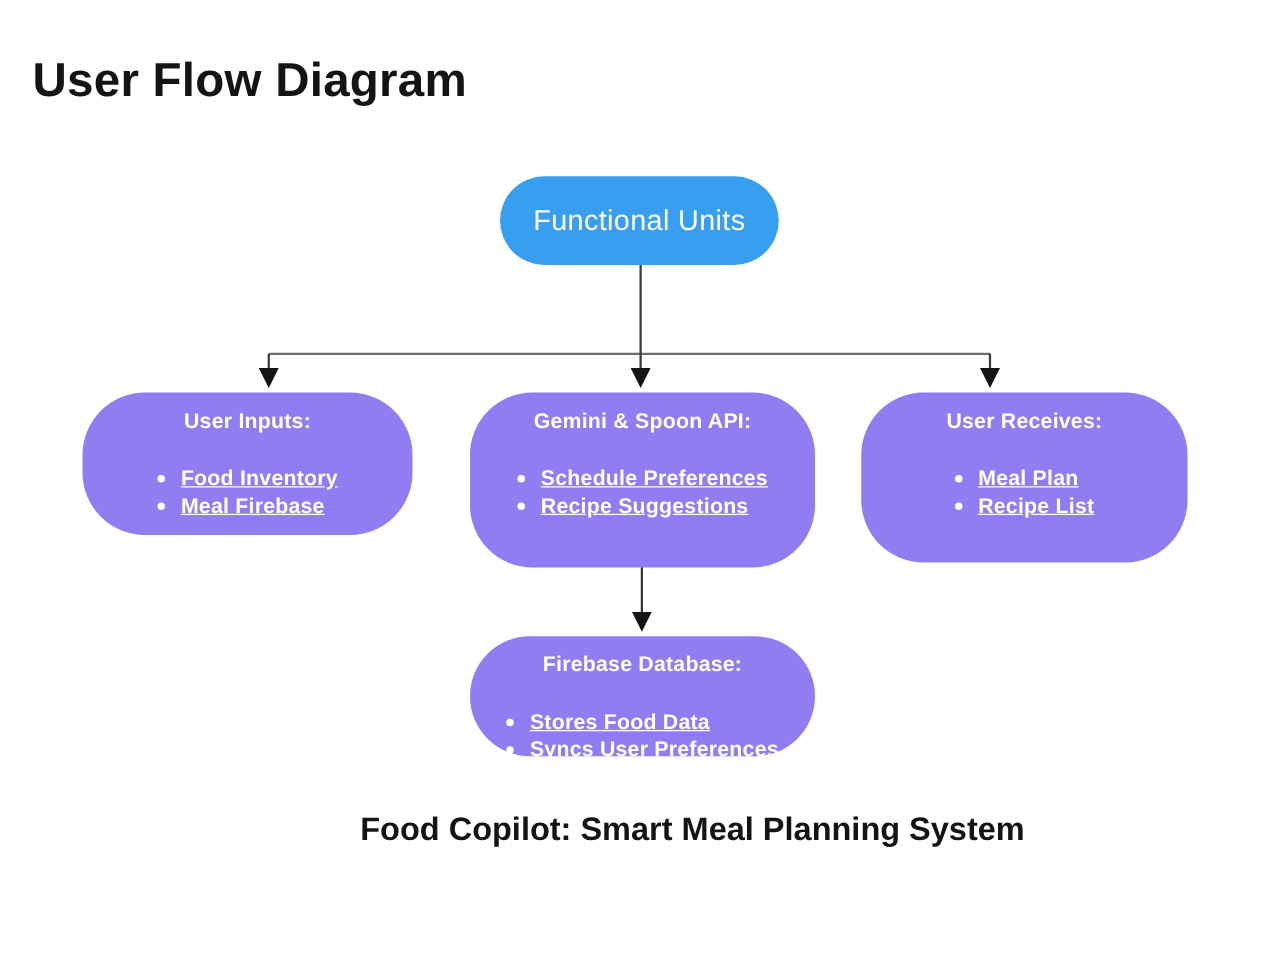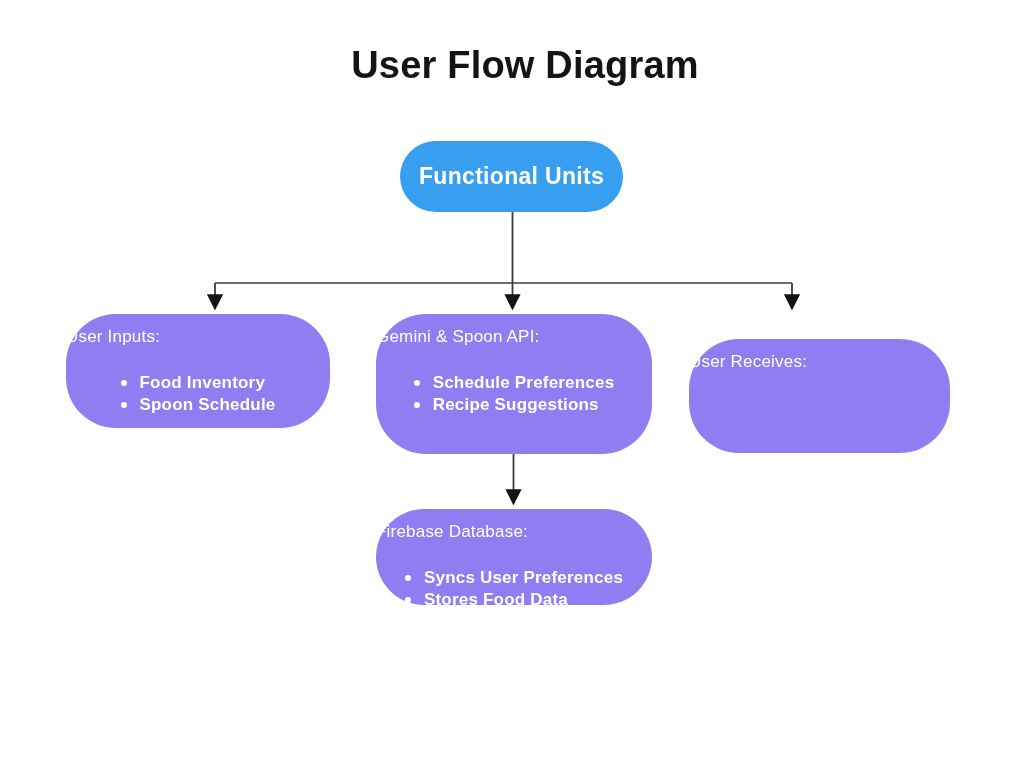--- a/index.html
+++ b/index.html
@@ -20,21 +20,21 @@
     background: var(--background);
     overflow: hidden;
     font-family: "Liberation Sans", sans-serif;
   }
   .diagram-title {
     position: absolute;
     top: 44px;
     left: 0;
     right: 0;
     padding-left: 26px;
-    text-align: center;
+    text-align: left;
     font-size: 38px;
     font-weight: bold;
     letter-spacing: 0.2px;
     color: var(--title-text);
   }
   .connectors {
     position: absolute;
     top: 0;
     left: 0;
     width: 1024px;
@@ -53,52 +53,52 @@
     left: 400px;
     top: 141px;
     width: 223px;
     height: 71px;
     border-radius: 35.5px;
     background: var(--root-fill);
     display: flex;
     align-items: center;
     justify-content: center;
     font-size: 23px;
-    font-weight: bold;
+    font-weight: normal;
     letter-spacing: 0.3px;
   }
   .node-branch {
     background: var(--branch-fill);
     border-radius: 50px;
     padding-top: 12px;
   }
   .node-branch-left  { left: 66px;  top: 314px; width: 264px; height: 114px; }
   .node-branch-mid   { left: 376px; top: 314px; width: 276px; height: 140px; }
-  .node-branch-right { left: 689px; top: 314px; width: 261px; height: 114px; margin-top: 25px; }
+  .node-branch-right { left: 689px; top: 314px; width: 261px; height: 136px; }
   .node-child        { left: 376px; top: 509px; width: 276px; height: 96px; }
   .node-title {
-    text-align: left;
+    text-align: center;
     font-size: 17px;
-    font-weight: normal;
+    font-weight: bold;
     line-height: 22px;
     letter-spacing: 0.2px;
   }
   .node-bullets-wrap { text-align: center; margin-top: 24px; }
   .node-bullets {
     display: inline-block;
     text-align: left;
     margin: 0;
     padding: 0;
     list-style: none;
     font-size: 17px;
     font-weight: bold;
     line-height: 22px;
     letter-spacing: 0.2px;
   }
-  .node-bullets li { position: relative; padding-left: 19px; }
+  .node-bullets li { position: relative; padding-left: 19px; text-decoration: underline; }
   .node-bullets li::before {
     content: "";
     position: absolute;
     left: 0;
     top: 8px;
     width: 6px;
     height: 6px;
     border-radius: 50%;
     background: var(--node-text);
   }
@@ -134,36 +134,40 @@
     <line class="v-line" x1="513.5" y1="428" x2="513.5" y2="503" marker-end="url(#arrow)"></line>
   </svg>
 
   <div class="node node-root">
     <span>Functional Units</span>
   </div>
 
   <div class="node node-branch node-branch-left">
     <div class="node-title">User Inputs:</div>
     <div class="node-bullets-wrap">
-      <ul class="node-bullets"><li>Food Inventory</li><li>Spoon Schedule</li></ul>
+      <ul class="node-bullets"><li>Food Inventory</li><li>Meal Firebase</li></ul>
     </div>
   </div>
 
   <div class="node node-branch node-branch-mid">
     <div class="node-title">Gemini &amp; Spoon API:</div>
     <div class="node-bullets-wrap">
       <ul class="node-bullets"><li>Schedule Preferences</li><li>Recipe Suggestions</li></ul>
     </div>
   </div>
 
   <div class="node node-branch node-branch-right">
     <div class="node-title">User Receives:</div>
+    <div class="node-bullets-wrap">
+      <ul class="node-bullets"><li>Meal Plan</li><li>Recipe List</li></ul>
+    </div>
   </div>
 
   <div class="node node-branch node-child">
     <div class="node-title">Firebase Database:</div>
     <div class="node-bullets-wrap">
-      <ul class="node-bullets"><li>Syncs User Preferences</li><li>Stores Food Data</li></ul>
+      <ul class="node-bullets"><li>Stores Food Data</li><li>Syncs User Preferences</li></ul>
     </div>
   </div>
 
+  <div class="diagram-caption">Food Copilot: Smart Meal Planning System</div>
 
 </div>
 
 </body></html>

